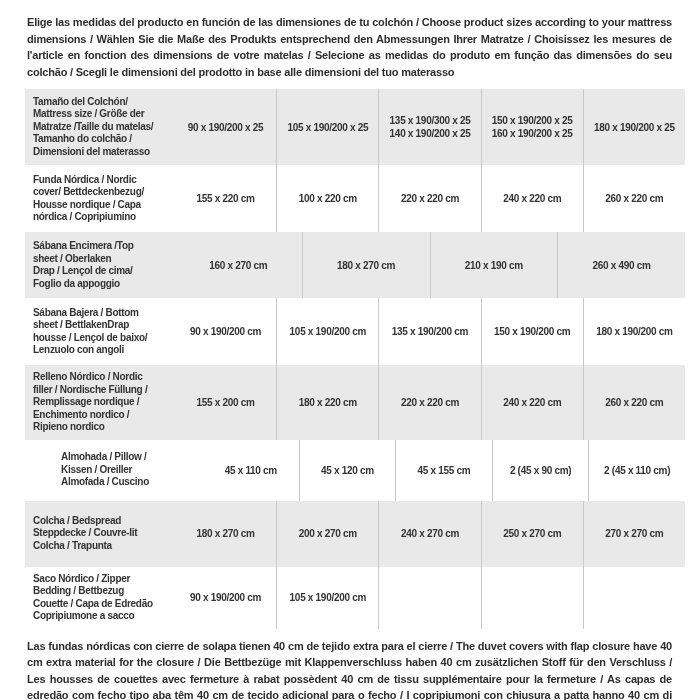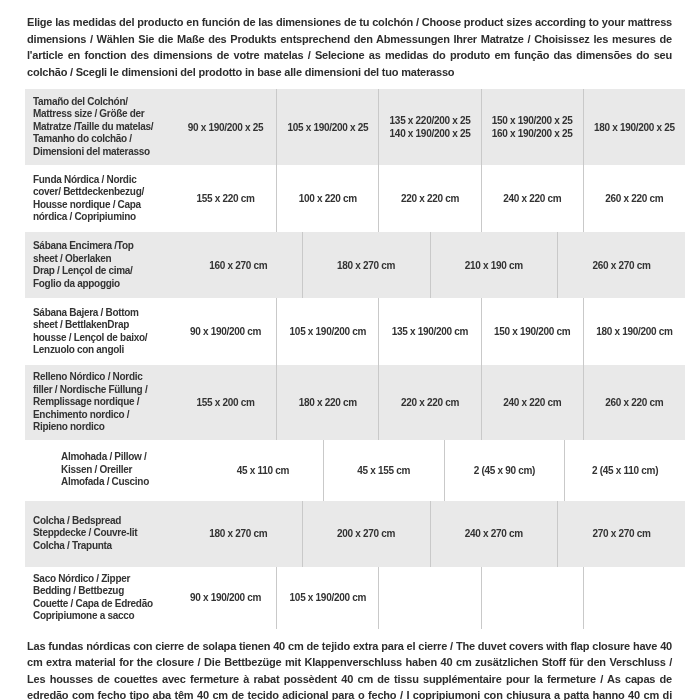--- a/index.html
+++ b/index.html
@@ -86,21 +86,21 @@
   <div class="size-table">
 
   <div class="trow">
         <div class="cell label-cell">Tamaño del Colchón/
 Mattress size / Größe der
 Matratze /Taille du matelas/
 Tamanho do colchão /
 Dimensioni del materasso</div>
         <div class="cell value-cell">90 x 190/200 x 25</div>
         <div class="cell value-cell">105 x 190/200 x 25</div>
-        <div class="cell value-cell">135 x 220/200 x 25
+        <div class="cell value-cell">135 x 190/300 x 25
 140 x 190/200 x 25</div>
         <div class="cell value-cell">150 x 190/200 x 25
 160 x 190/200 x 25</div>
         <div class="cell value-cell">180 x 190/200 x 25</div>
       </div>
       <div class="trow">
         <div class="cell label-cell">Funda Nórdica /  Nordic
 cover/ Bettdeckenbezug/
 Housse nordique  / Capa
 nórdica / Copripiumino</div>
@@ -111,21 +111,21 @@
         <div class="cell value-cell">260 x 220 cm</div>
       </div>
       <div class="trow">
         <div class="cell label-cell">Sábana Encimera /Top
 sheet / Oberlaken
 Drap / Lençol de cima/
 Foglio da appoggio</div>
         <div class="cell value-cell">160 x 270 cm</div>
         <div class="cell value-cell">180 x 270 cm</div>
         <div class="cell value-cell">210 x 190 cm</div>
-        <div class="cell value-cell">260 x 270 cm</div>
+        <div class="cell value-cell">260 x 490 cm</div>
       </div>
       <div class="trow">
         <div class="cell label-cell">Sábana Bajera / Bottom
 sheet / BettlakenDrap
 housse / Lençol de baixo/
 Lenzuolo con angoli</div>
         <div class="cell value-cell">90 x 190/200 cm</div>
         <div class="cell value-cell">105 x 190/200 cm</div>
         <div class="cell value-cell">135 x 190/200 cm</div>
         <div class="cell value-cell">150 x 190/200 cm</div>
@@ -141,31 +141,33 @@
         <div class="cell value-cell">180 x 220 cm</div>
         <div class="cell value-cell">220 x 220 cm</div>
         <div class="cell value-cell">240 x 220 cm</div>
         <div class="cell value-cell">260 x 220 cm</div>
       </div>
       <div class="trow">
         <div class="cell label-cell">Almohada  / Pillow /
 Kissen / Oreiller
 Almofada / Cuscino</div>
         <div class="cell value-cell">45 x 110 cm</div>
+        <div class="cell value-cell">45 x 120 cm</div>
         <div class="cell value-cell">45 x 155 cm</div>
         <div class="cell value-cell">2 (45 x 90 cm)</div>
         <div class="cell value-cell">2 (45 x 110 cm)</div>
       </div>
       <div class="trow">
         <div class="cell label-cell">Colcha / Bedspread
 Steppdecke / Couvre-lit
 Colcha / Trapunta</div>
         <div class="cell value-cell">180 x 270 cm</div>
         <div class="cell value-cell">200 x 270 cm</div>
         <div class="cell value-cell">240 x 270 cm</div>
+        <div class="cell value-cell">250 x 270 cm</div>
         <div class="cell value-cell">270 x 270 cm</div>
       </div>
       <div class="trow">
         <div class="cell label-cell">Saco Nórdico / Zipper
 Bedding / Bettbezug
 Couette  / Capa de Edredão
 Copripiumone a sacco</div>
         <div class="cell value-cell">90 x 190/200 cm</div>
         <div class="cell value-cell">105 x 190/200 cm</div>
         <div class="cell value-cell"></div>

